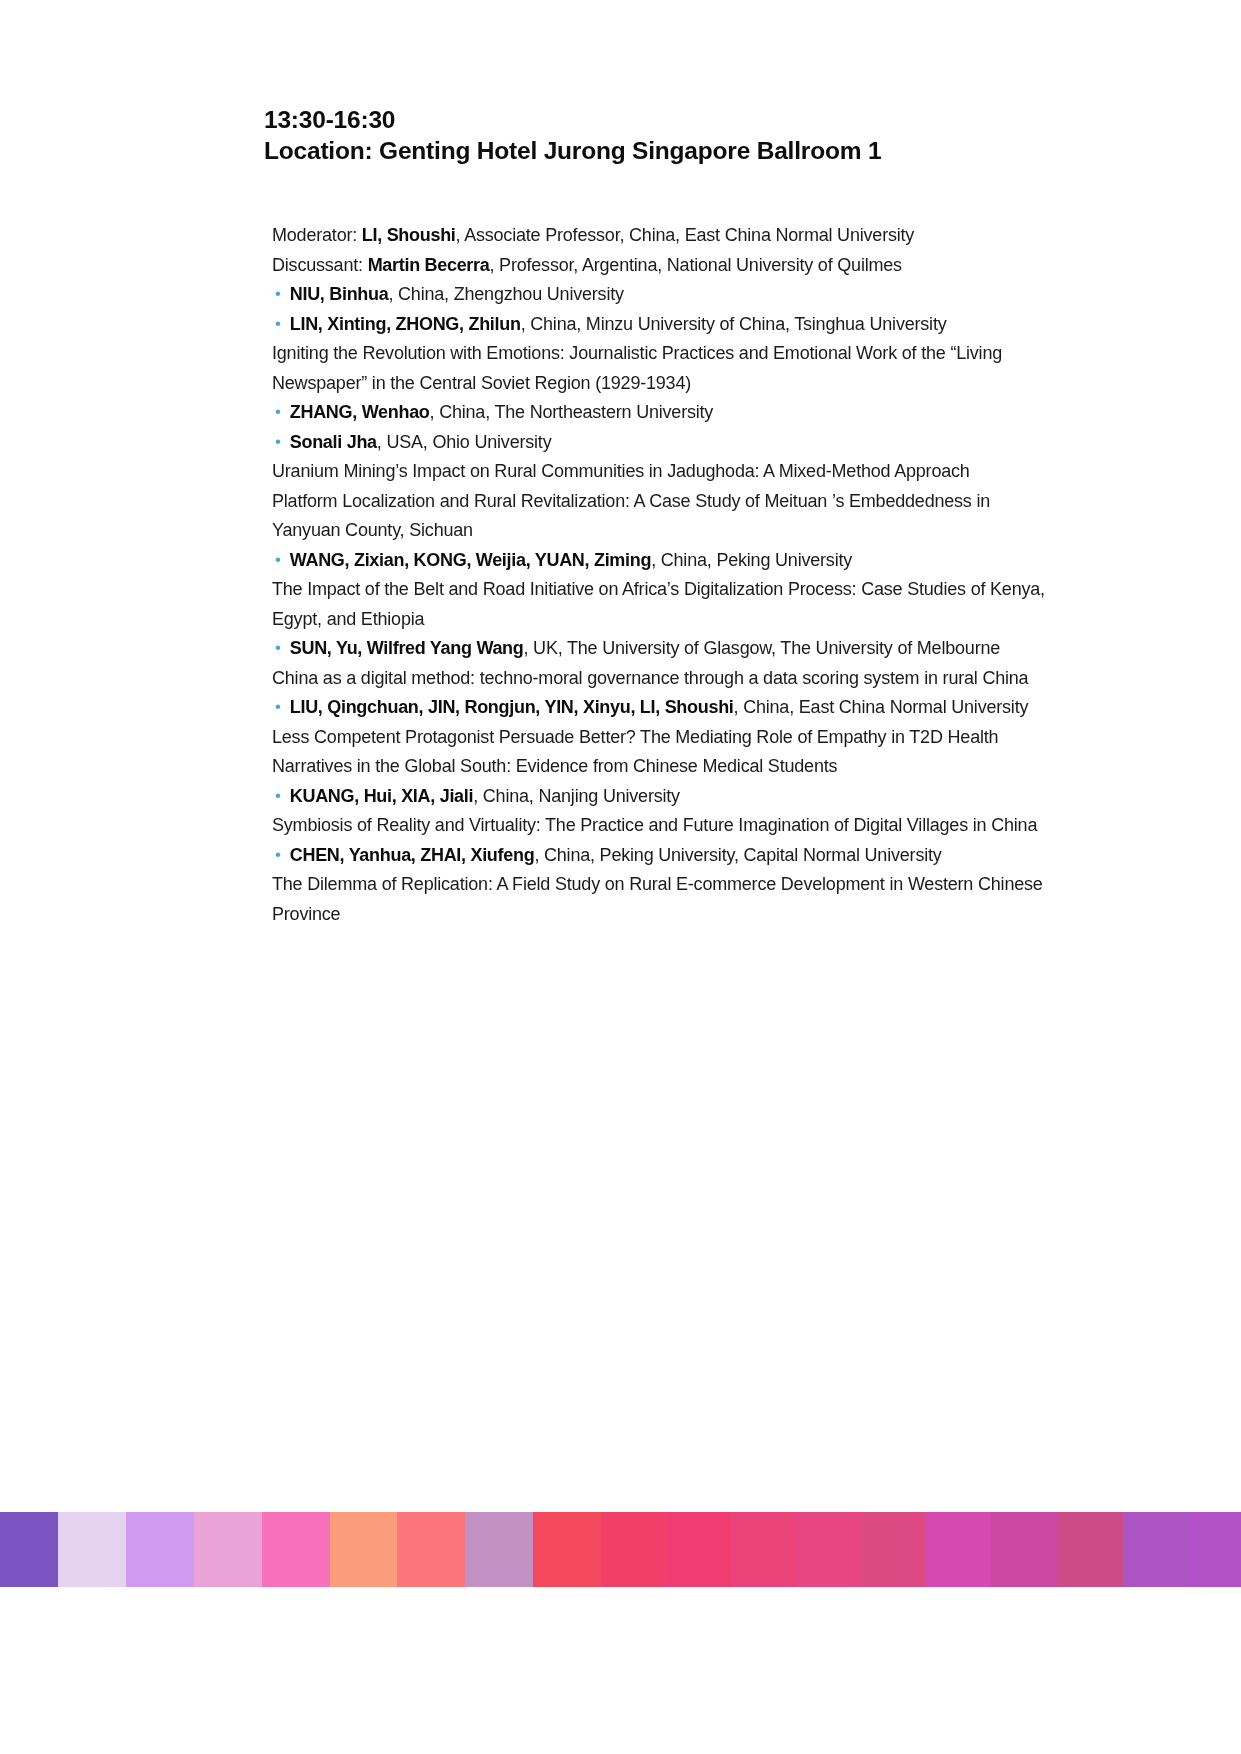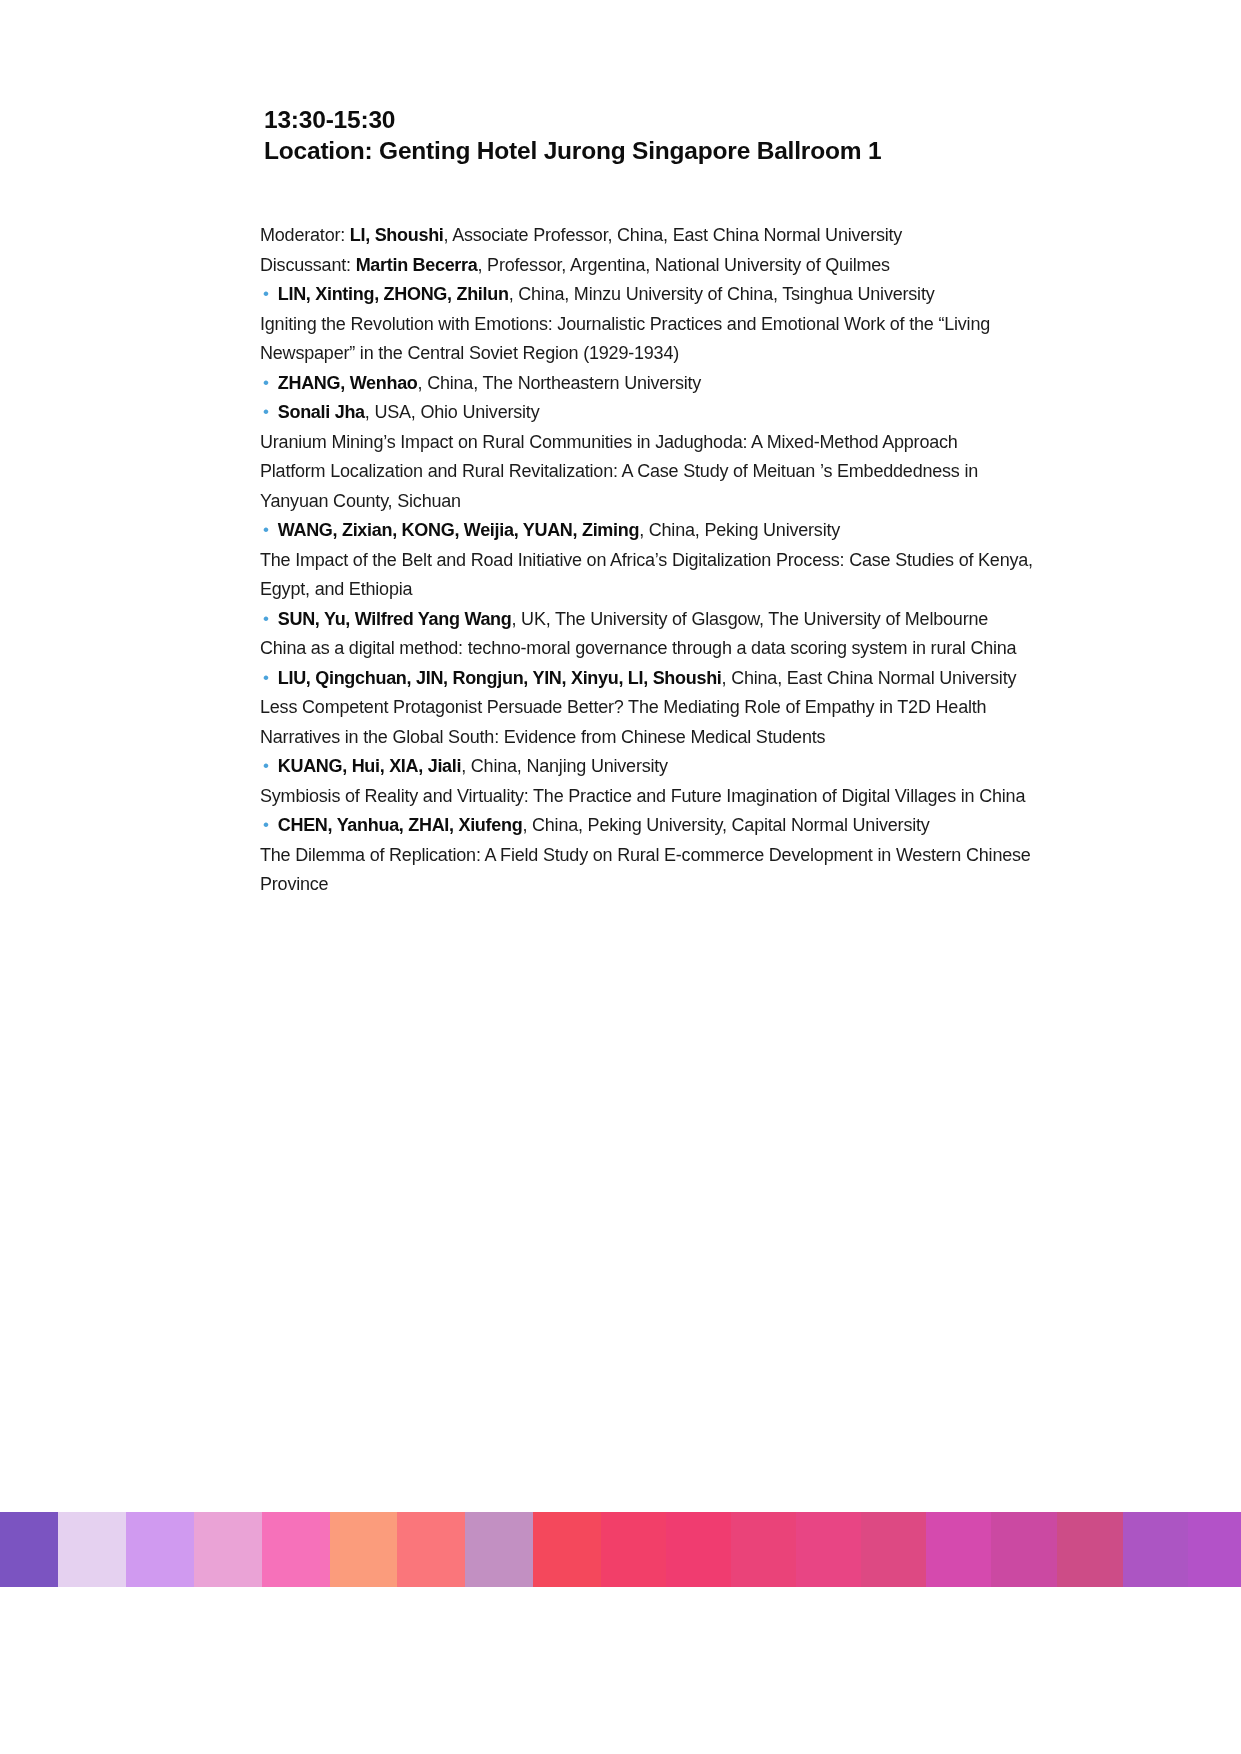--- a/index.html
+++ b/index.html
@@ -18,21 +18,21 @@
     top:104px;
     width:800px;
     font-weight:bold;
     font-size:24.5px;
     line-height:31px;
     letter-spacing:-0.2px;
     color:#0d0d0d;
   }
   .body-text{
     position:absolute;
-    left:260px;
+    left:272px;
     top:221px;
     width:780px;
     font-size:18px;
     line-height:29.5px;
     letter-spacing:-0.2px;
     color:#1b1b1b;
   }
   .line{margin:0;padding:0;}
   .line b{color:#0d0d0d;letter-spacing:-0.3px;}
   .dot{
@@ -50,31 +50,32 @@
     display:flex;
   }
   .stripe > div{height:100%;}
 </style>
 </head>
 <body>
 
 <div class="page">
 
   <header class="session-header">
-    <div>13:30-15:30</div>
+    <div>13:30-16:30</div>
     <div>Location: Genting Hotel Jurong Singapore Ballroom 1</div>
   </header>
 
   <main class="body-text">
     <div>
         <p class="line role-line"><span>Moderator: </span><b>LI, Shoushi</b><span>, Associate Professor, China, East China Normal University</span></p>
         <p class="line role-line"><span>Discussant: </span><b>Martin Becerra</b><span>, Professor, Argentina, National University of Quilmes</span></p>
       </div>
     <div>
         <div class="pres">
+          <p class="line bullet-line"><span class="dot" style="color: rgb(75, 163, 219);">•</span><b>NIU, Binhua</b><span>, China, Zhengzhou University</span></p>
         </div>
         <div class="pres">
           <p class="line bullet-line"><span class="dot" style="color: rgb(75, 163, 219);">•</span><b>LIN, Xinting, ZHONG, Zhilun</b><span>, China, Minzu University of China, Tsinghua University</span></p>
           <p class="line title-line">Igniting the Revolution with Emotions: Journalistic Practices and Emotional Work of the “Living Newspaper” in the Central Soviet Region (1929-1934)</p>
         </div>
         <div class="pres">
           <p class="line bullet-line"><span class="dot" style="color: rgb(75, 163, 219);">•</span><b>ZHANG, Wenhao</b><span>, China, The Northeastern University</span></p>
         </div>
         <div class="pres">
           <p class="line bullet-line"><span class="dot" style="color: rgb(75, 163, 219);">•</span><b>Sonali Jha</b><span>, USA, Ohio University</span></p>

